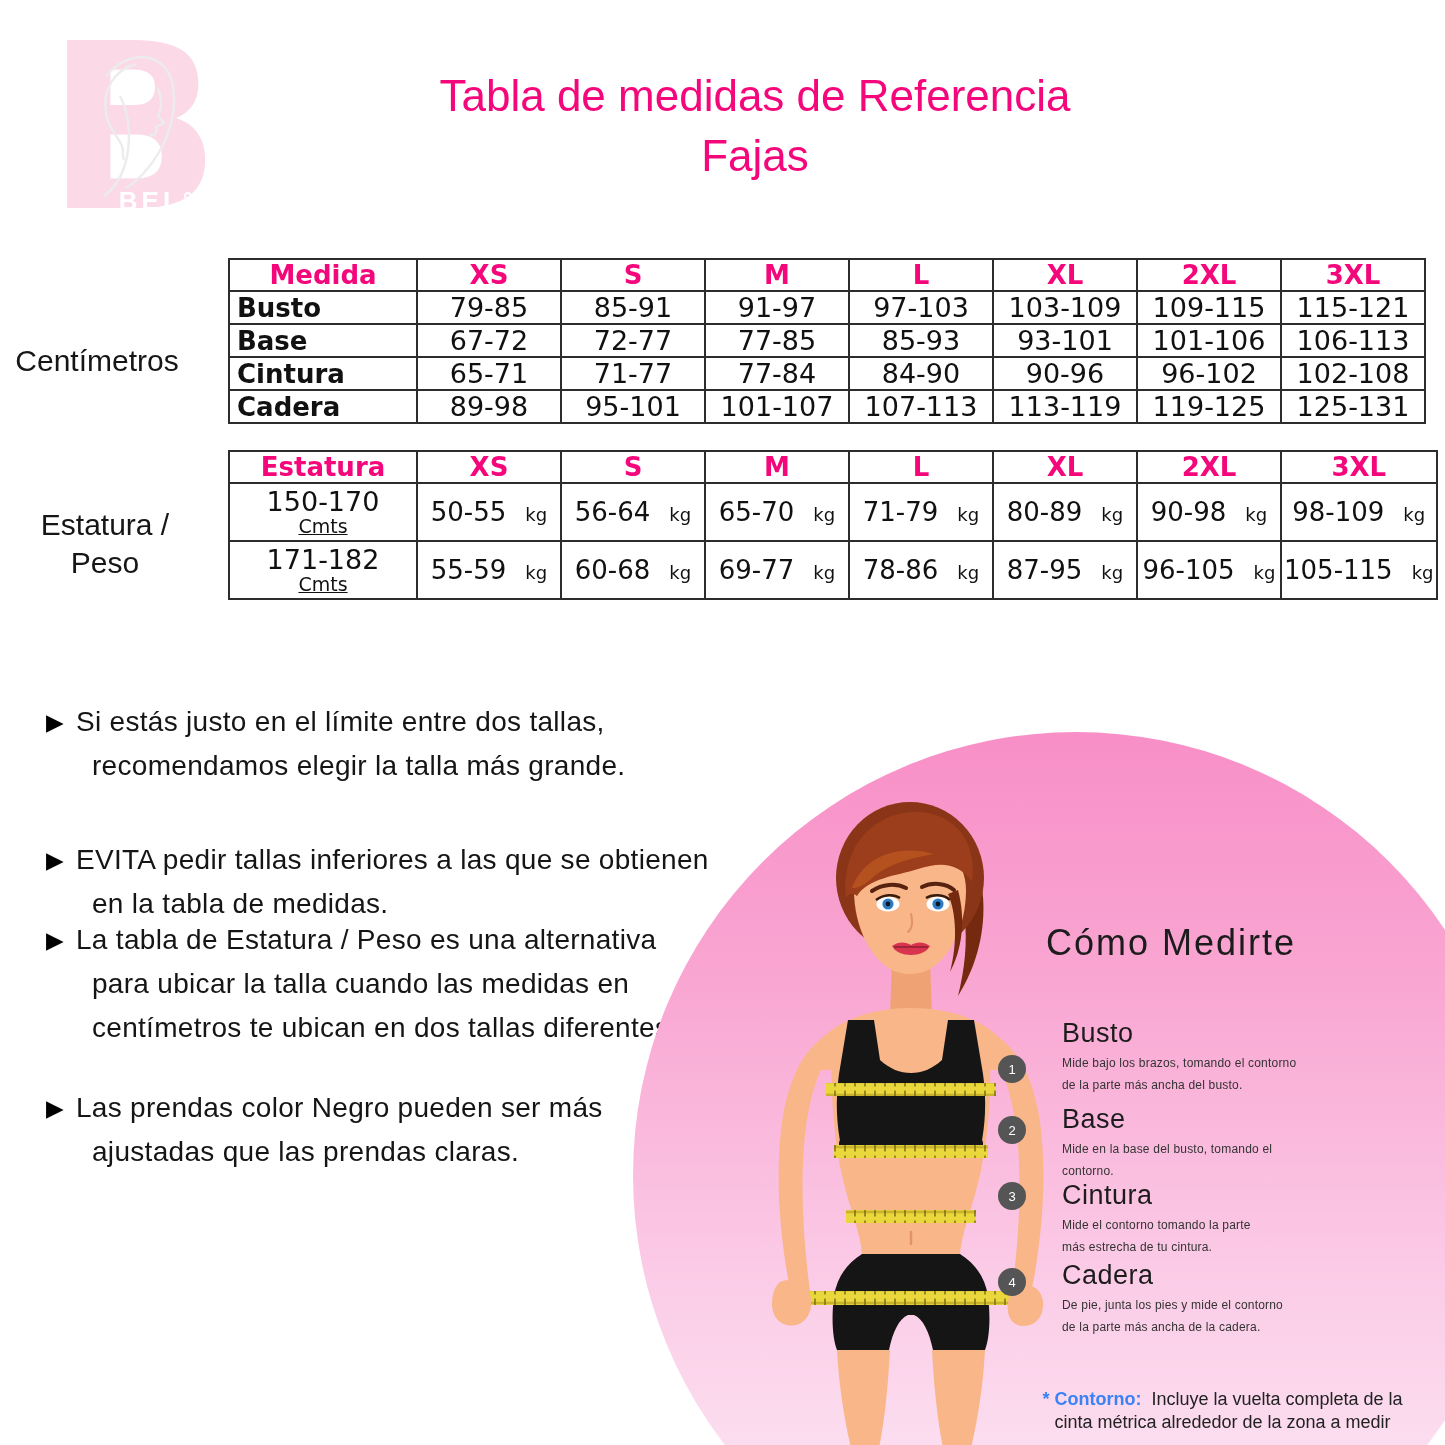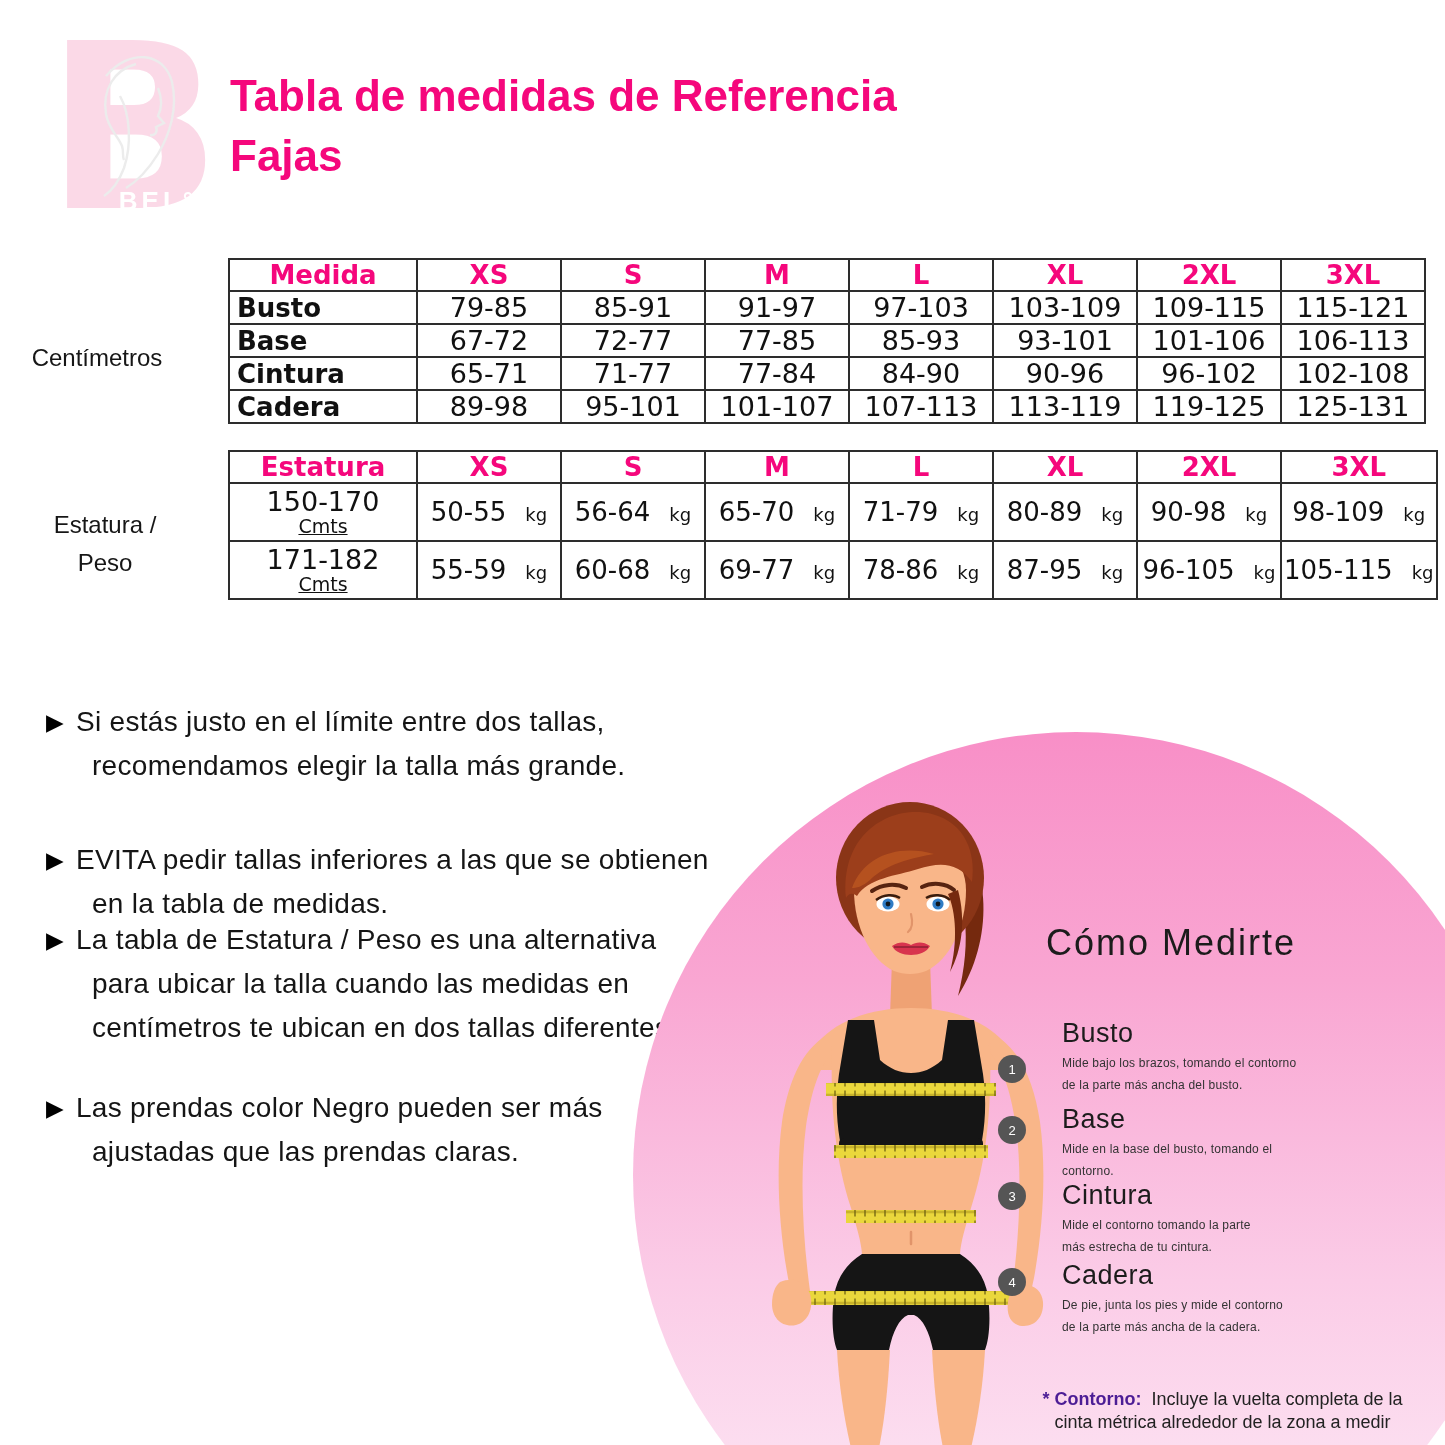--- a/index.html
+++ b/index.html
@@ -1,21 +1,21 @@
 <!DOCTYPE html>
 <html><head>
 <meta charset="utf-8">
 <style>
   html,body{margin:0;padding:0;background:#ffffff;}
   .page{position:relative;width:1445px;height:1445px;background:#ffffff;overflow:hidden;
         font-family:"Liberation Sans",sans-serif;color:#111;}
 
   
-  .title{position:absolute;left:230px;top:66px;width:1050px;
-         color:#F5077C;font-size:44px;line-height:60px;font-weight:700;}
+  .title{position:absolute;left:230px;top:66px;width:1050px;text-align:center;
+         color:#F5077C;font-size:44px;line-height:60px;font-weight:400;}
 
   
   .logo{position:absolute;left:40px;top:24px;width:180px;height:210px;}
 
   
   table.sz{position:absolute;left:228px;border-collapse:collapse;table-layout:fixed;
            font-family:"DejaVu Sans","Liberation Sans",sans-serif;}
   table.sz td,table.sz th{border:2px solid #2d2d2d;text-align:center;padding:0 2px;
            overflow:hidden;white-space:nowrap;}
   table.sz th{color:#F5077C;font-size:26px;font-weight:bold;}
@@ -27,21 +27,21 @@
   #t1 td.lbl{font-size:26px;font-weight:bold;text-align:left;padding-left:7px;}
   #t2{top:450px;}
   #t2 tr.head{height:32px;}
   #t2 tr.wrow{height:58px;padding-left:36px;}
   #t2 td{font-size:26px;}
   .range{font-size:27px;line-height:28px;}
   .cmts{font-size:19px;line-height:20px;text-decoration:underline;}
   .kg{font-size:18px;margin-left:19px;}
 
   .side-label{position:absolute;left:0;width:194px;text-align:center;
-              font-size:24px;color:#161616;}
+              font-size:30px;color:#161616;}
   #lbl-cent{top:344px;}
   #lbl-est{top:506px;line-height:38px;padding-left:8px;}
 
   
   .note{position:absolute;left:46px;display:flex;align-items:flex-start;
         font-size:28px;line-height:44px;font-weight:300;color:#151515;letter-spacing:.3px;}
   .note .arrow{font-size:23px;line-height:44px;margin-right:12px;color:#000;}
   .note .cont{padding-left:16px;}
 
   
@@ -60,21 +60,21 @@
             background:#555555;color:#fff;font-size:13px;display:flex;align-items:center;
             justify-content:center;}
   #n1{top:1055px;} #n2{top:1116px;} #n3{top:1182px;} #n4{top:1268px;}
   #sn1{top:1018px;} #sd1{top:1052px;}
   #sn2{top:1104px;} #sd2{top:1138px;}
   #sn3{top:1180px;} #sd3{top:1214px;}
   #sn4{top:1260px;} #sd4{top:1294px;}
 
   .footnote{position:absolute;left:1000px;top:1388px;width:445px;text-align:center;
             font-size:18px;line-height:23px;color:#222;}
-  .footnote b{font-weight:bold;color:#4c1d95;}
+  .footnote b{font-weight:bold;color:#3b82f6;}
 </style>
 </head>
 <body>
 
 <div class="page">
 
   <svg class="logo" viewBox="0 0 180 210">
     <text x="6" y="184" font-size="230" font-weight="bold" fill="#FBD9E7" font-family="'DejaVu Sans',sans-serif">B</text>
     <g stroke="#ECECEC" stroke-width="2.4" fill="none">
       <path d="M66,52 C90,24 124,28 132,58 C138,84 130,110 118,130 C108,146 96,158 86,164"></path>

